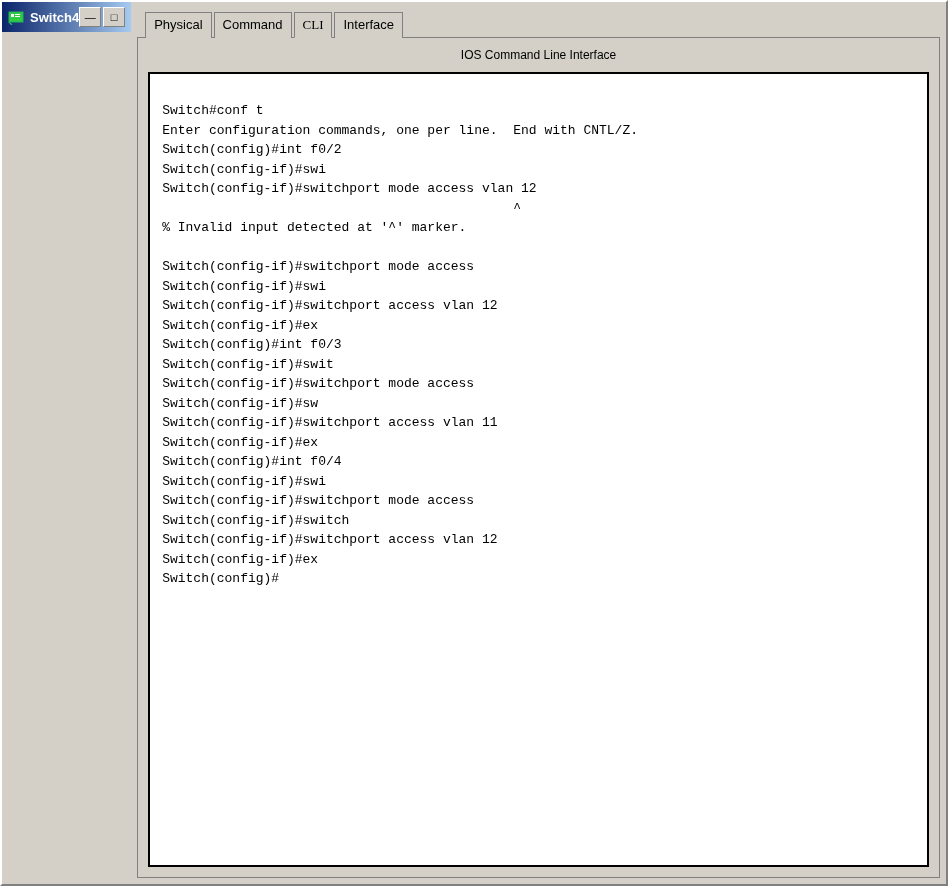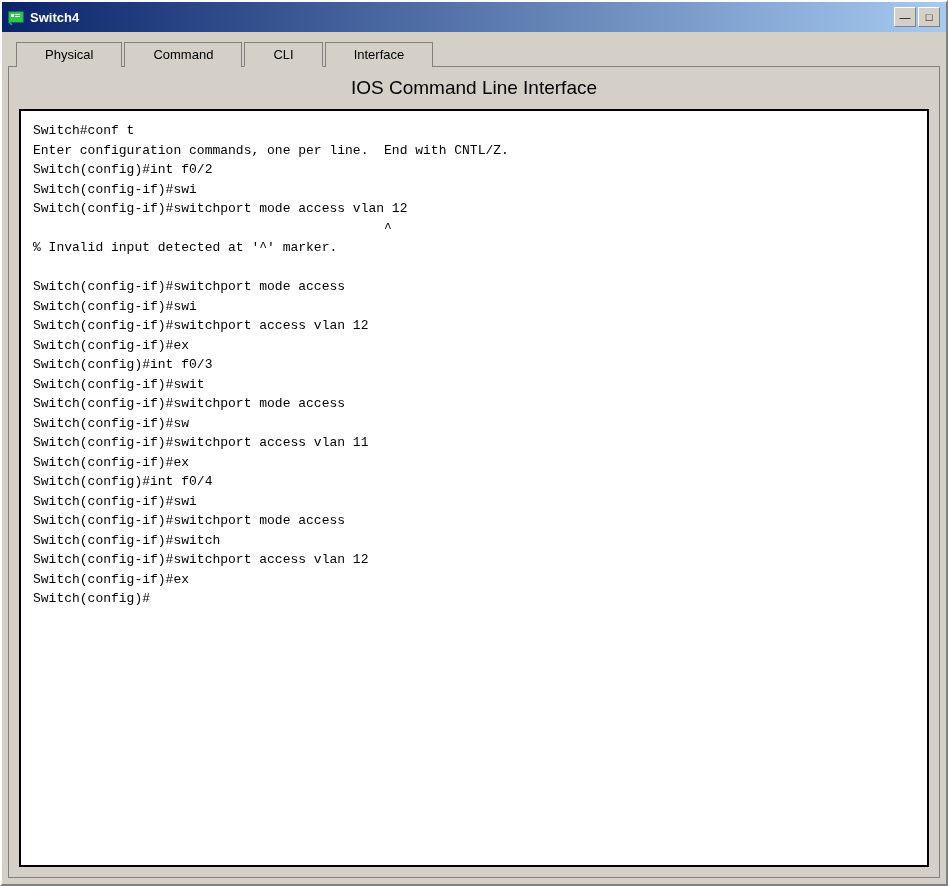--- a/index.html
+++ b/index.html
@@ -17,21 +17,21 @@
     }
 
     .window {
       width: 948px;
       height: 886px;
       background: #d4d0c8;
       border: 2px solid #ffffff;
       border-right-color: #808080;
       border-bottom-color: #808080;
       display: flex;
-      flex-direction: column;
+      flex-direction: row;
     }
 
     .title-bar {
       background: linear-gradient(to right, #0a246a, #a6caf0);
       height: 30px;
       display: flex;
       align-items: center;
       justify-content: space-between;
       padding: 0 6px;
       flex-shrink: 0;
@@ -86,60 +86,61 @@
 
     .tab-bar {
       display: flex;
       gap: 2px;
       margin-bottom: 0;
       padding: 4px 8px 0 8px;
       background: #d4d0c8;
     }
 
     .tab {
-      padding: 4px 28px;
+      padding: 4px 8px;
       background: #d4d0c8;
       border: 1px solid #808080;
       border-bottom: none;
       font-size: 13px;
       cursor: pointer;
       color: #000;
       position: relative;
     }
 
     .tab.active {
       background: #d4d0c8;
       border: 1px solid #808080;
       border-bottom: 1px solid #d4d0c8;
       z-index: 2;
       font-weight: normal;
+      font-family: Liberation Serif, serif;
     }
 
     .tab-content-area {
       flex: 1;
       background: #d4d0c8;
       border: 1px solid #808080;
       padding: 10px;
       display: flex;
       flex-direction: column;
       margin-top: -1px;
     }
 
     .ios-title {
       text-align: center;
-      font-size: 19px;
+      font-size: 12px;
       color: #000;
       margin-bottom: 10px;
     }
 
     .cli-terminal {
       flex: 1;
       background: #ffffff;
       border: 2px solid #000000;
-      padding: 10px 12px;
+      padding: 27px 12px;
       font-family: 'Courier New', Courier, monospace;
       font-size: 13px;
       color: #000;
       overflow-y: auto;
       white-space: pre;
       line-height: 1.5;
     }
   </style>
 </head>
 <body>

